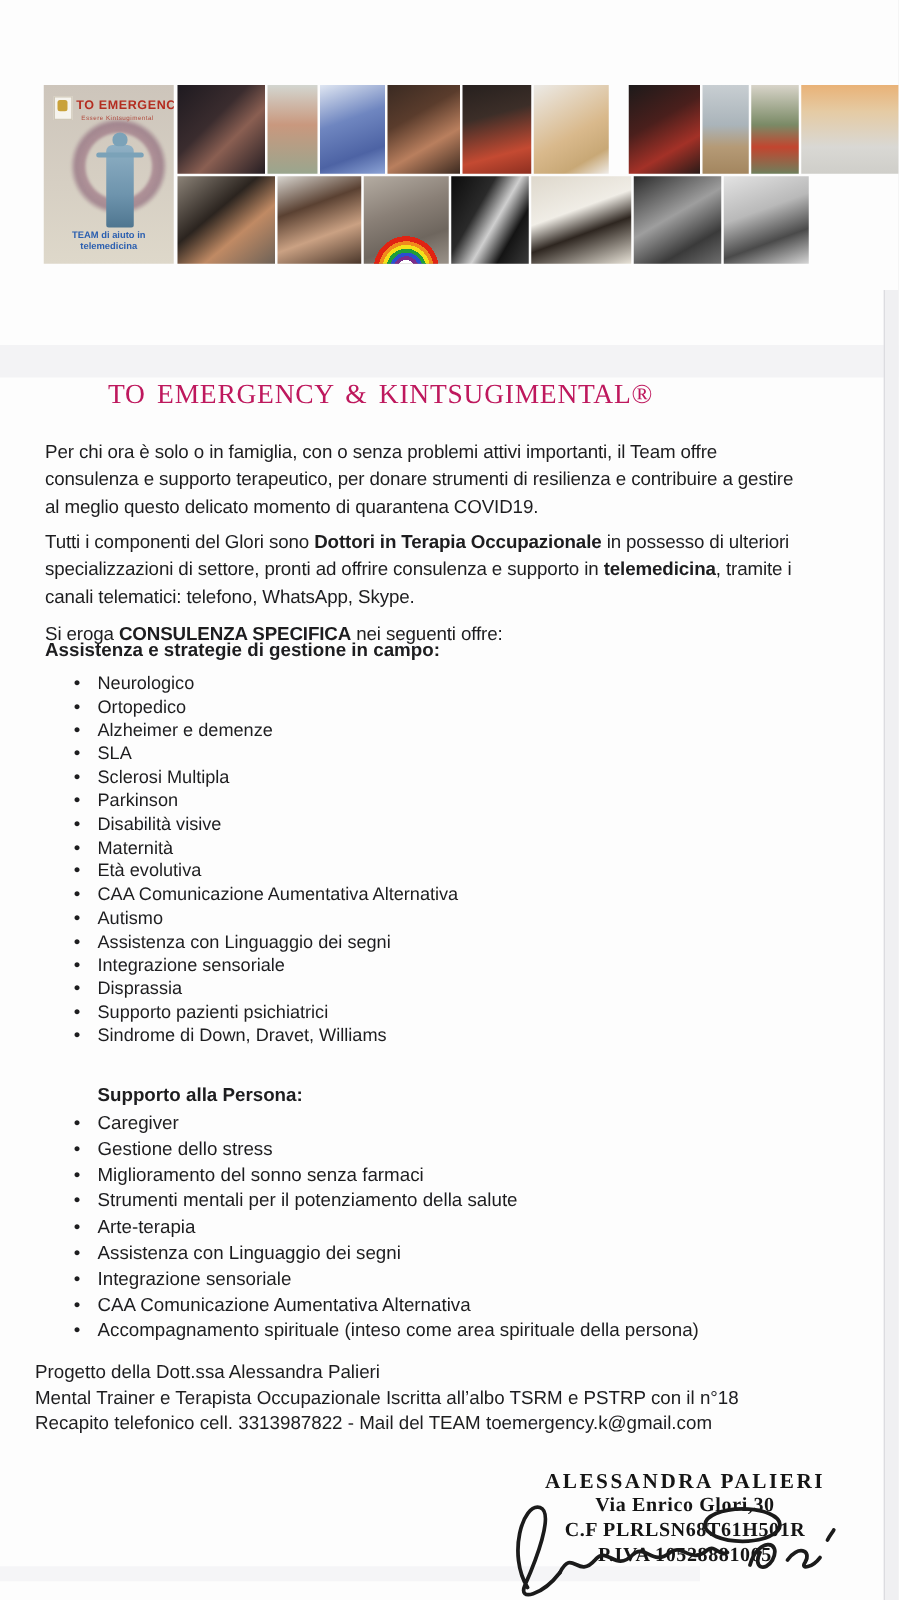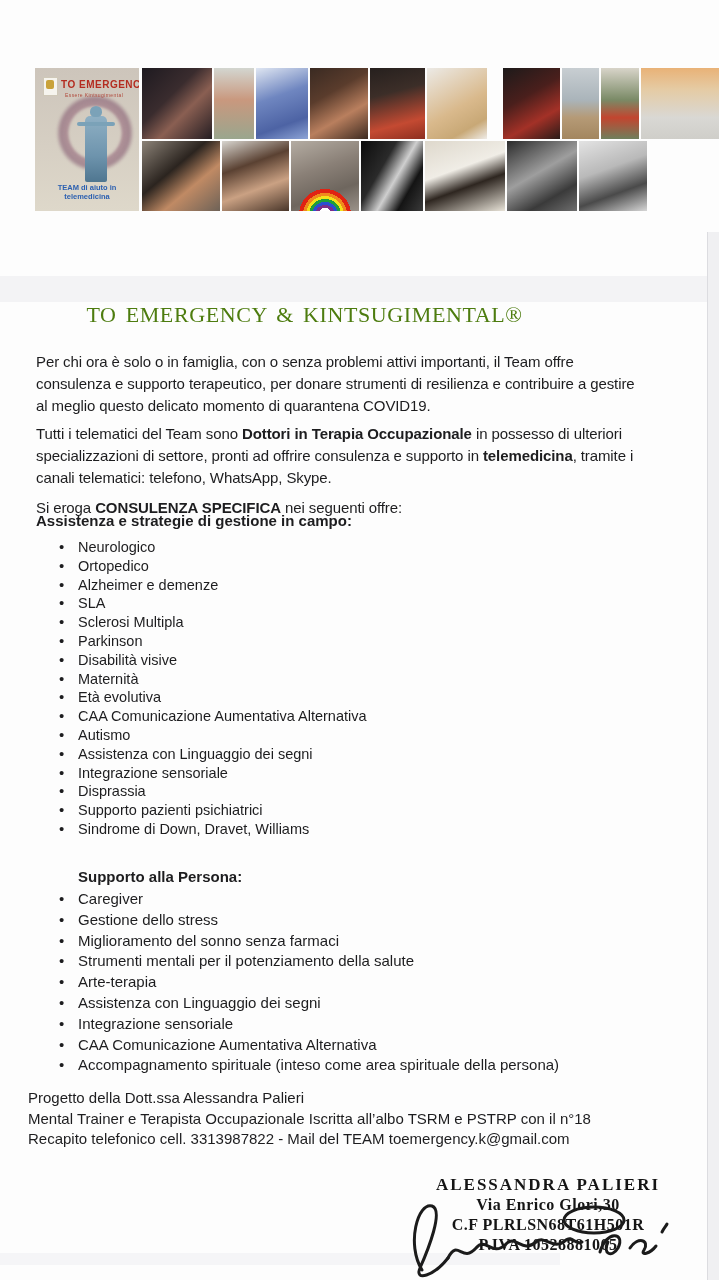--- a/index.html
+++ b/index.html
@@ -61,21 +61,21 @@
   .b3{position:relative;width:68px;background:linear-gradient(160deg,#b4aca2 0%,#8a8077 40%,#6e665e 70%,#9b938a 100%);overflow:hidden;}
   .b3::after{content:"";position:absolute;left:50%;bottom:-4px;transform:translateX(-50%);
     width:64px;height:32px;border-radius:32px 32px 0 0;
     background:radial-gradient(circle at 50% 100%, #ffffff 0 7px, #7b2d8b 7px 10px, #2a4fd0 10px 13px, #1f9e3a 13px 16px, #f4e11a 16px 19px, #f08a1d 19px 22px, #e02313 22px 26px, rgba(0,0,0,0) 26px);}
   .b4{width:62px;background:linear-gradient(120deg,#0c0c0c 0%,#2a2a2a 35%,#cfcfcf 55%,#141414 75%,#3a3a3a 100%);}
   .b5{width:80px;background:linear-gradient(160deg,#ded8cc 0%,#f0ede6 40%,#2e2620 62%,#e8e3d8 100%);}
   .b6{width:70px;background:linear-gradient(150deg,#2b2b2b 0%,#9e9e9e 45%,#3a3a3a 75%,#6e6e6e 100%);}
   .b7{width:68px;background:linear-gradient(160deg,#e3e3e3 0%,#b9b9b9 40%,#4a4a4a 70%,#d6d6d6 100%);}
   
   .doc-title{position:absolute;top:302px;left:0;width:609px;text-align:center;
-    font-family:"Liberation Serif",serif;font-size:22px;letter-spacing:.6px;word-spacing:3px;color:#4d7c0f;}
+    font-family:"Liberation Serif",serif;font-size:22px;letter-spacing:.6px;word-spacing:3px;color:#be185d;}
   .para{position:absolute;left:36px;width:620px;font-size:15px;line-height:22px;letter-spacing:-.1px;}
   .p1{top:336px;font-weight:normal;width:600px;}
   .p2{top:408px;}
   .p3{top:482px;}
   .h-bold{position:absolute;font-size:15px;font-weight:bold;}
   .h1{top:512px;left:36px;}
   .h2{top:868px;left:78px;}
   ul.blist{position:absolute;left:78px;margin:0;padding:0;list-style:none;}
   ul.blist li{position:relative;}
   ul.blist li::before{content:"\2022";position:absolute;left:-19px;font-size:15px;}
@@ -133,21 +133,21 @@
         <div class="ph b6" title="black and white woman curly hair"></div>
         <div class="ph b7" title="black and white woman portrait"></div>
       </div>
     </div>
   </div>
 
   <div class="doc-title">TO EMERGENCY &amp;  KINTSUGIMENTAL®</div>
 
   <p class="para p1">Per chi ora è solo o in famiglia, con o senza problemi attivi importanti, il Team offre consulenza e supporto terapeutico, per donare strumenti di resilienza e contribuire a gestire al meglio questo delicato momento di quarantena COVID19.</p>
 
-  <p class="para p2"><span>Tutti i telematici del Team sono </span><b>Dottori in Terapia Occupazionale</b><span> in possesso di ulteriori specializzazioni di settore, pronti ad offrire consulenza e supporto in </span><b>telemedicina</b><span>, tramite i canali telematici: telefono, WhatsApp, Skype.</span></p>
+  <p class="para p2"><span>Tutti i componenti del Glori sono </span><b>Dottori in Terapia Occupazionale</b><span> in possesso di ulteriori specializzazioni di settore, pronti ad offrire consulenza e supporto in </span><b>telemedicina</b><span>, tramite i canali telematici: telefono, WhatsApp, Skype.</span></p>
 
   <p class="para p3"><span>Si eroga </span><b>CONSULENZA SPECIFICA</b><span> nei seguenti offre:</span></p>
 
   <div class="h-bold h1">Assistenza e strategie di gestione in campo:</div>
 
   <ul class="blist list1">
     <li>Neurologico</li>
     <li>Ortopedico</li>
     <li>Alzheimer e demenze</li>
     <li>SLA</li>

